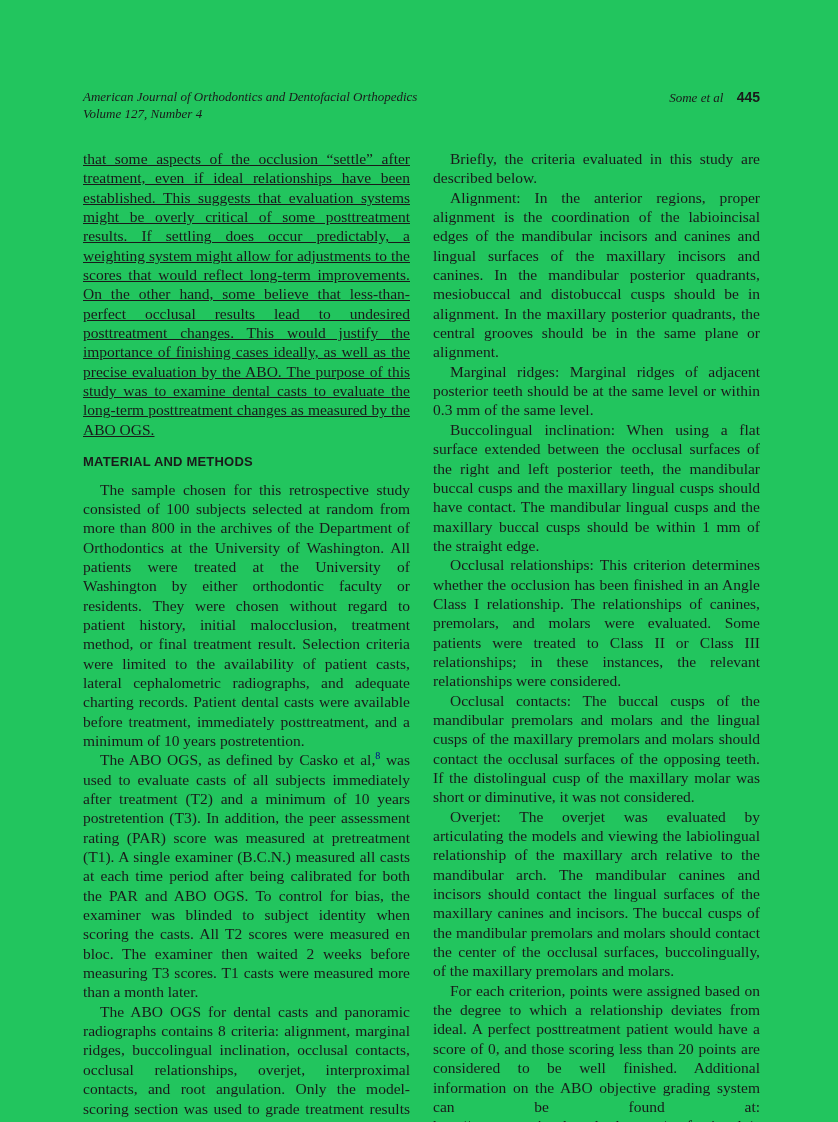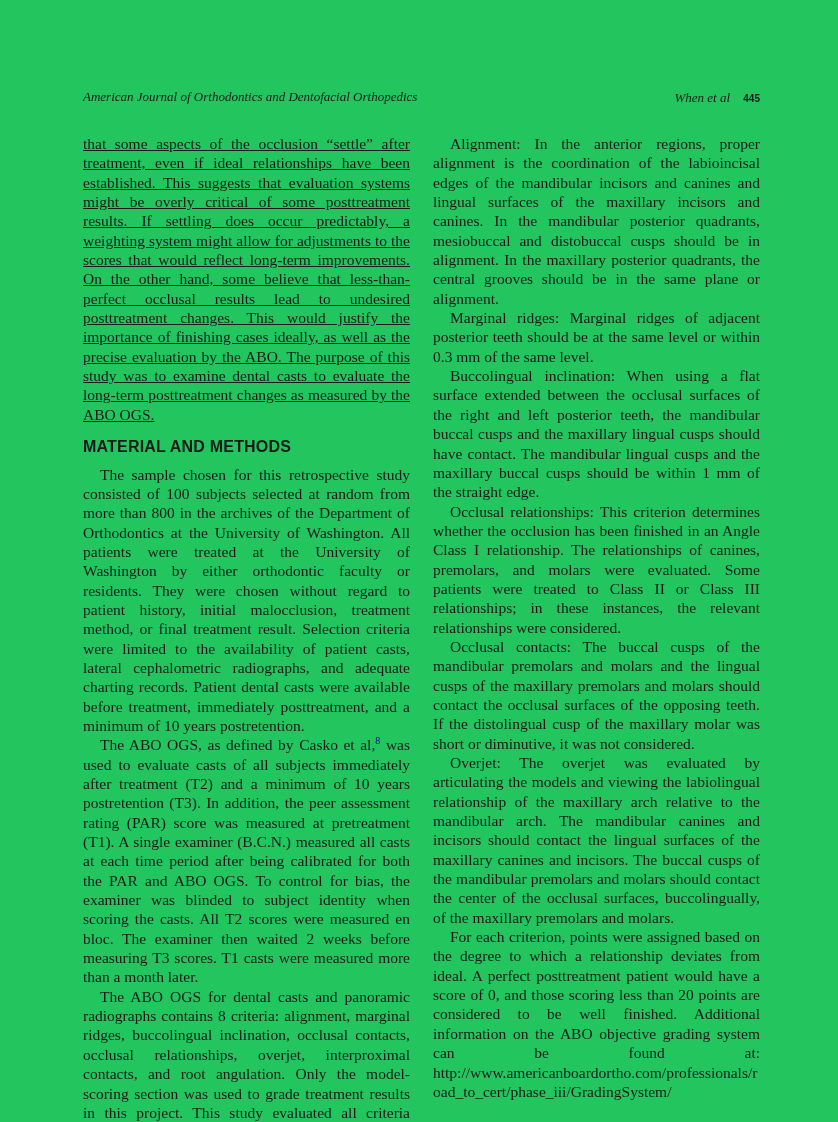--- a/index.html
+++ b/index.html
@@ -20,21 +20,21 @@
     font-size: 13px;
     line-height: 17px;
   }
   .running-header .journal-block { font-style: italic; }
   .running-header .right-block { white-space: nowrap; padding-top: 1px; }
   .running-header .authors { font-style: italic; }
   .running-header .pagenum {
     font-family: "Liberation Sans", sans-serif;
     font-weight: bold;
     font-style: normal;
-    font-size: 10px;
+    font-size: 14px;
     margin-left: 10px;
   }
   .body-columns {
     margin-top: 27px;
     display: flex;
     gap: 23px;
   }
   .col {
     width: 327px;
     text-align: justify;
@@ -43,57 +43,59 @@
     hyphens: auto;
     -webkit-hyphens: auto;
   }
   .col p {
     margin: 0;
     text-indent: 17px;
   }
   .col p.noindent { text-indent: 0; text-decoration: underline; }
   .col h2 {
     font-family: "Liberation Sans", sans-serif;
-    font-size: 16px;
+    font-size: 13px;
     font-weight: bold;
     letter-spacing: 0.2px;
     margin: 13px 0 8px 0;
     text-align: left;
   }
   sup.ref {
     color: #00008b;
     font-size: 10px;
     line-height: 0;
     vertical-align: super;
   }
   .run-url { overflow-wrap: anywhere; }
 </style>
 </head>
 <body>
 
 <div class="page">
   <div class="running-header">
     <div class="journal-block">
       <div>American Journal of Orthodontics and Dentofacial Orthopedics</div>
+      <div>Volume 127, Number 4</div>
     </div>
     <div class="right-block">
-      <span class="authors">When et al</span>
+      <span class="authors">Some et al</span>
       <span class="pagenum">445</span>
     </div>
   </div>
 
   <div class="body-columns">
     <div class="col" id="col-left">
         <p class="noindent"><span>that some aspects of the occlusion “settle” after treatment, even if ideal relationships have been established. This suggests that evaluation systems might be overly critical of some posttreatment results. If settling does occur predictably, a weighting system might allow for adjustments to the scores that would reflect long-term improvements. On the other hand, some believe that less-than-perfect occlusal results lead to undesired posttreatment changes. This would justify the importance of finishing cases ideally, as well as the precise evaluation by the ABO. The purpose of this study was to examine dental casts to evaluate the long-term posttreatment changes as measured by the ABO OGS.</span></p>
         <h2>MATERIAL AND METHODS</h2>
         <p><span>The sample chosen for this retrospective study consisted of 100 subjects selected at random from more than 800 in the archives of the Department of Orthodontics at the University of Washington. All patients were treated at the University of Washington by either orthodontic faculty or residents. They were chosen without regard to patient history, initial malocclusion, treatment method, or final treatment result. Selection criteria were limited to the availability of patient casts, lateral cephalometric radiographs, and adequate charting records. Patient dental casts were available before treatment, immediately posttreatment, and a minimum of 10 years postretention.</span></p>
         <p><span>The ABO OGS, as defined by Casko et al,</span><sup class="ref">8</sup><span> was used to evaluate casts of all subjects immediately after treatment (T2) and a minimum of 10 years postretention (T3). In addition, the peer assessment rating (PAR) score was measured at pretreatment (T1). A single examiner (B.C.N.) measured all casts at each time period after being calibrated for both the PAR and ABO OGS. To control for bias, the examiner was blinded to subject identity when scoring the casts. All T2 scores were measured en bloc. The examiner then waited 2 weeks before measuring T3 scores. T1 casts were measured more than a month later.</span></p>
         <p><span>The ABO OGS for dental casts and panoramic radiographs contains 8 criteria: alignment, marginal ridges, buccolingual inclination, occlusal contacts, occlusal relationships, overjet, interproximal contacts, and root angulation. Only the model-scoring section was used to grade treatment results in this project. This study evaluated all criteria except interproximal contacts. This was excluded because orthodontic bands were commonly used at that time. Because impressions were made immediately after appliance removal, there usually were residual band spaces. In the postretention study models, extremely few interproximal spaces remained.</span></p>
       </div>
     <div class="col" id="col-right">
+        <p><span>Briefly, the criteria evaluated in this study are described below.</span></p>
         <p><span>Alignment: In the anterior regions, proper alignment is the coordination of the labioincisal edges of the mandibular incisors and canines and lingual surfaces of the maxillary incisors and canines. In the mandibular posterior quadrants, mesiobuccal and distobuccal cusps should be in alignment. In the maxillary posterior quadrants, the central grooves should be in the same plane or alignment.</span></p>
         <p><span>Marginal ridges: Marginal ridges of adjacent posterior teeth should be at the same level or within 0.3 mm of the same level.</span></p>
         <p><span>Buccolingual inclination: When using a flat surface extended between the occlusal surfaces of the right and left posterior teeth, the mandibular buccal cusps and the maxillary lingual cusps should have contact. The mandibular lingual cusps and the maxillary buccal cusps should be within 1 mm of the straight edge.</span></p>
         <p><span>Occlusal relationships: This criterion determines whether the occlusion has been finished in an Angle Class I relationship. The relationships of canines, premolars, and molars were evaluated. Some patients were treated to Class II or Class III relationships; in these instances, the relevant relationships were considered.</span></p>
         <p><span>Occlusal contacts: The buccal cusps of the mandibular premolars and molars and the lingual cusps of the maxillary premolars and molars should contact the occlusal surfaces of the opposing teeth. If the distolingual cusp of the maxillary molar was short or diminutive, it was not considered.</span></p>
         <p><span>Overjet: The overjet was evaluated by articulating the models and viewing the labiolingual relationship of the maxillary arch relative to the mandibular arch. The mandibular canines and incisors should contact the lingual surfaces of the maxillary canines and incisors. The buccal cusps of the mandibular premolars and molars should contact the center of the occlusal surfaces, buccolingually, of the maxillary premolars and molars.</span></p>
         <p><span>For each criterion, points were assigned based on the degree to which a relationship deviates from ideal. A perfect posttreatment patient would have a score of 0, and those scoring less than 20 points are considered to be well finished. Additional information on the ABO objective grading system can be found at: </span><span class="run-url">http://www.americanboardortho.com/professionals/road_to_cert/phase_iii/GradingSystem/</span></p>
       </div>
   </div>
 </div>

